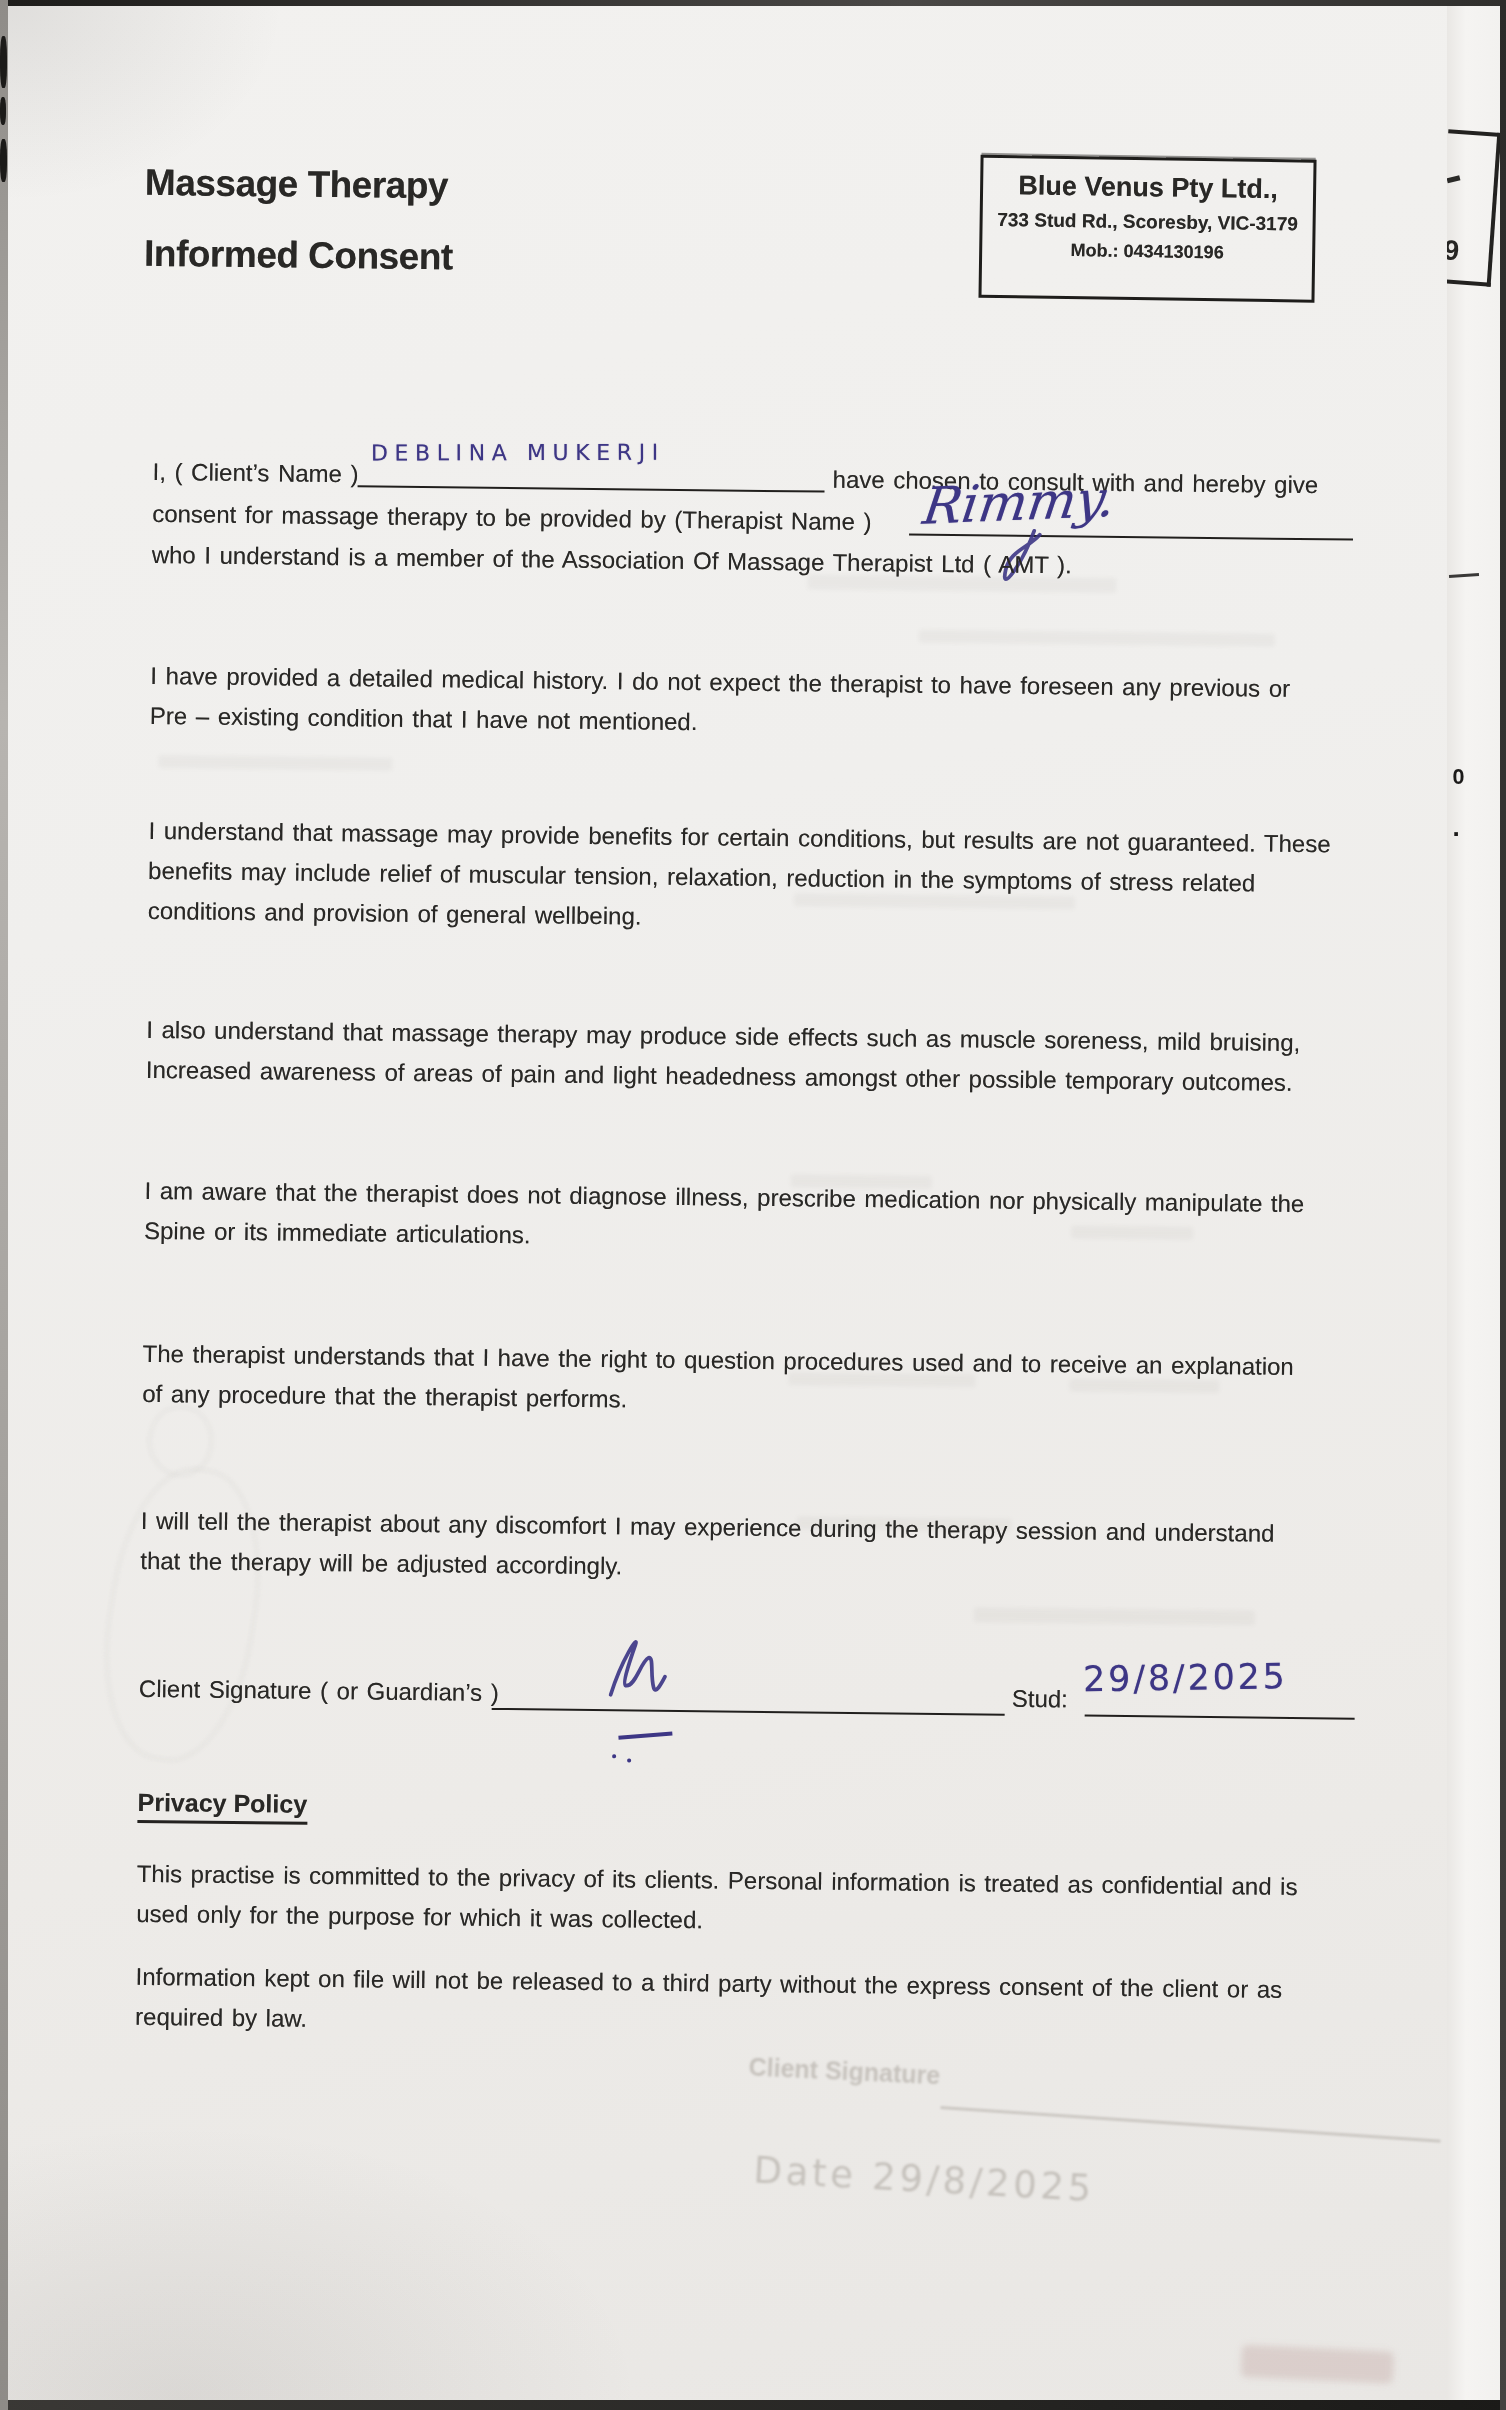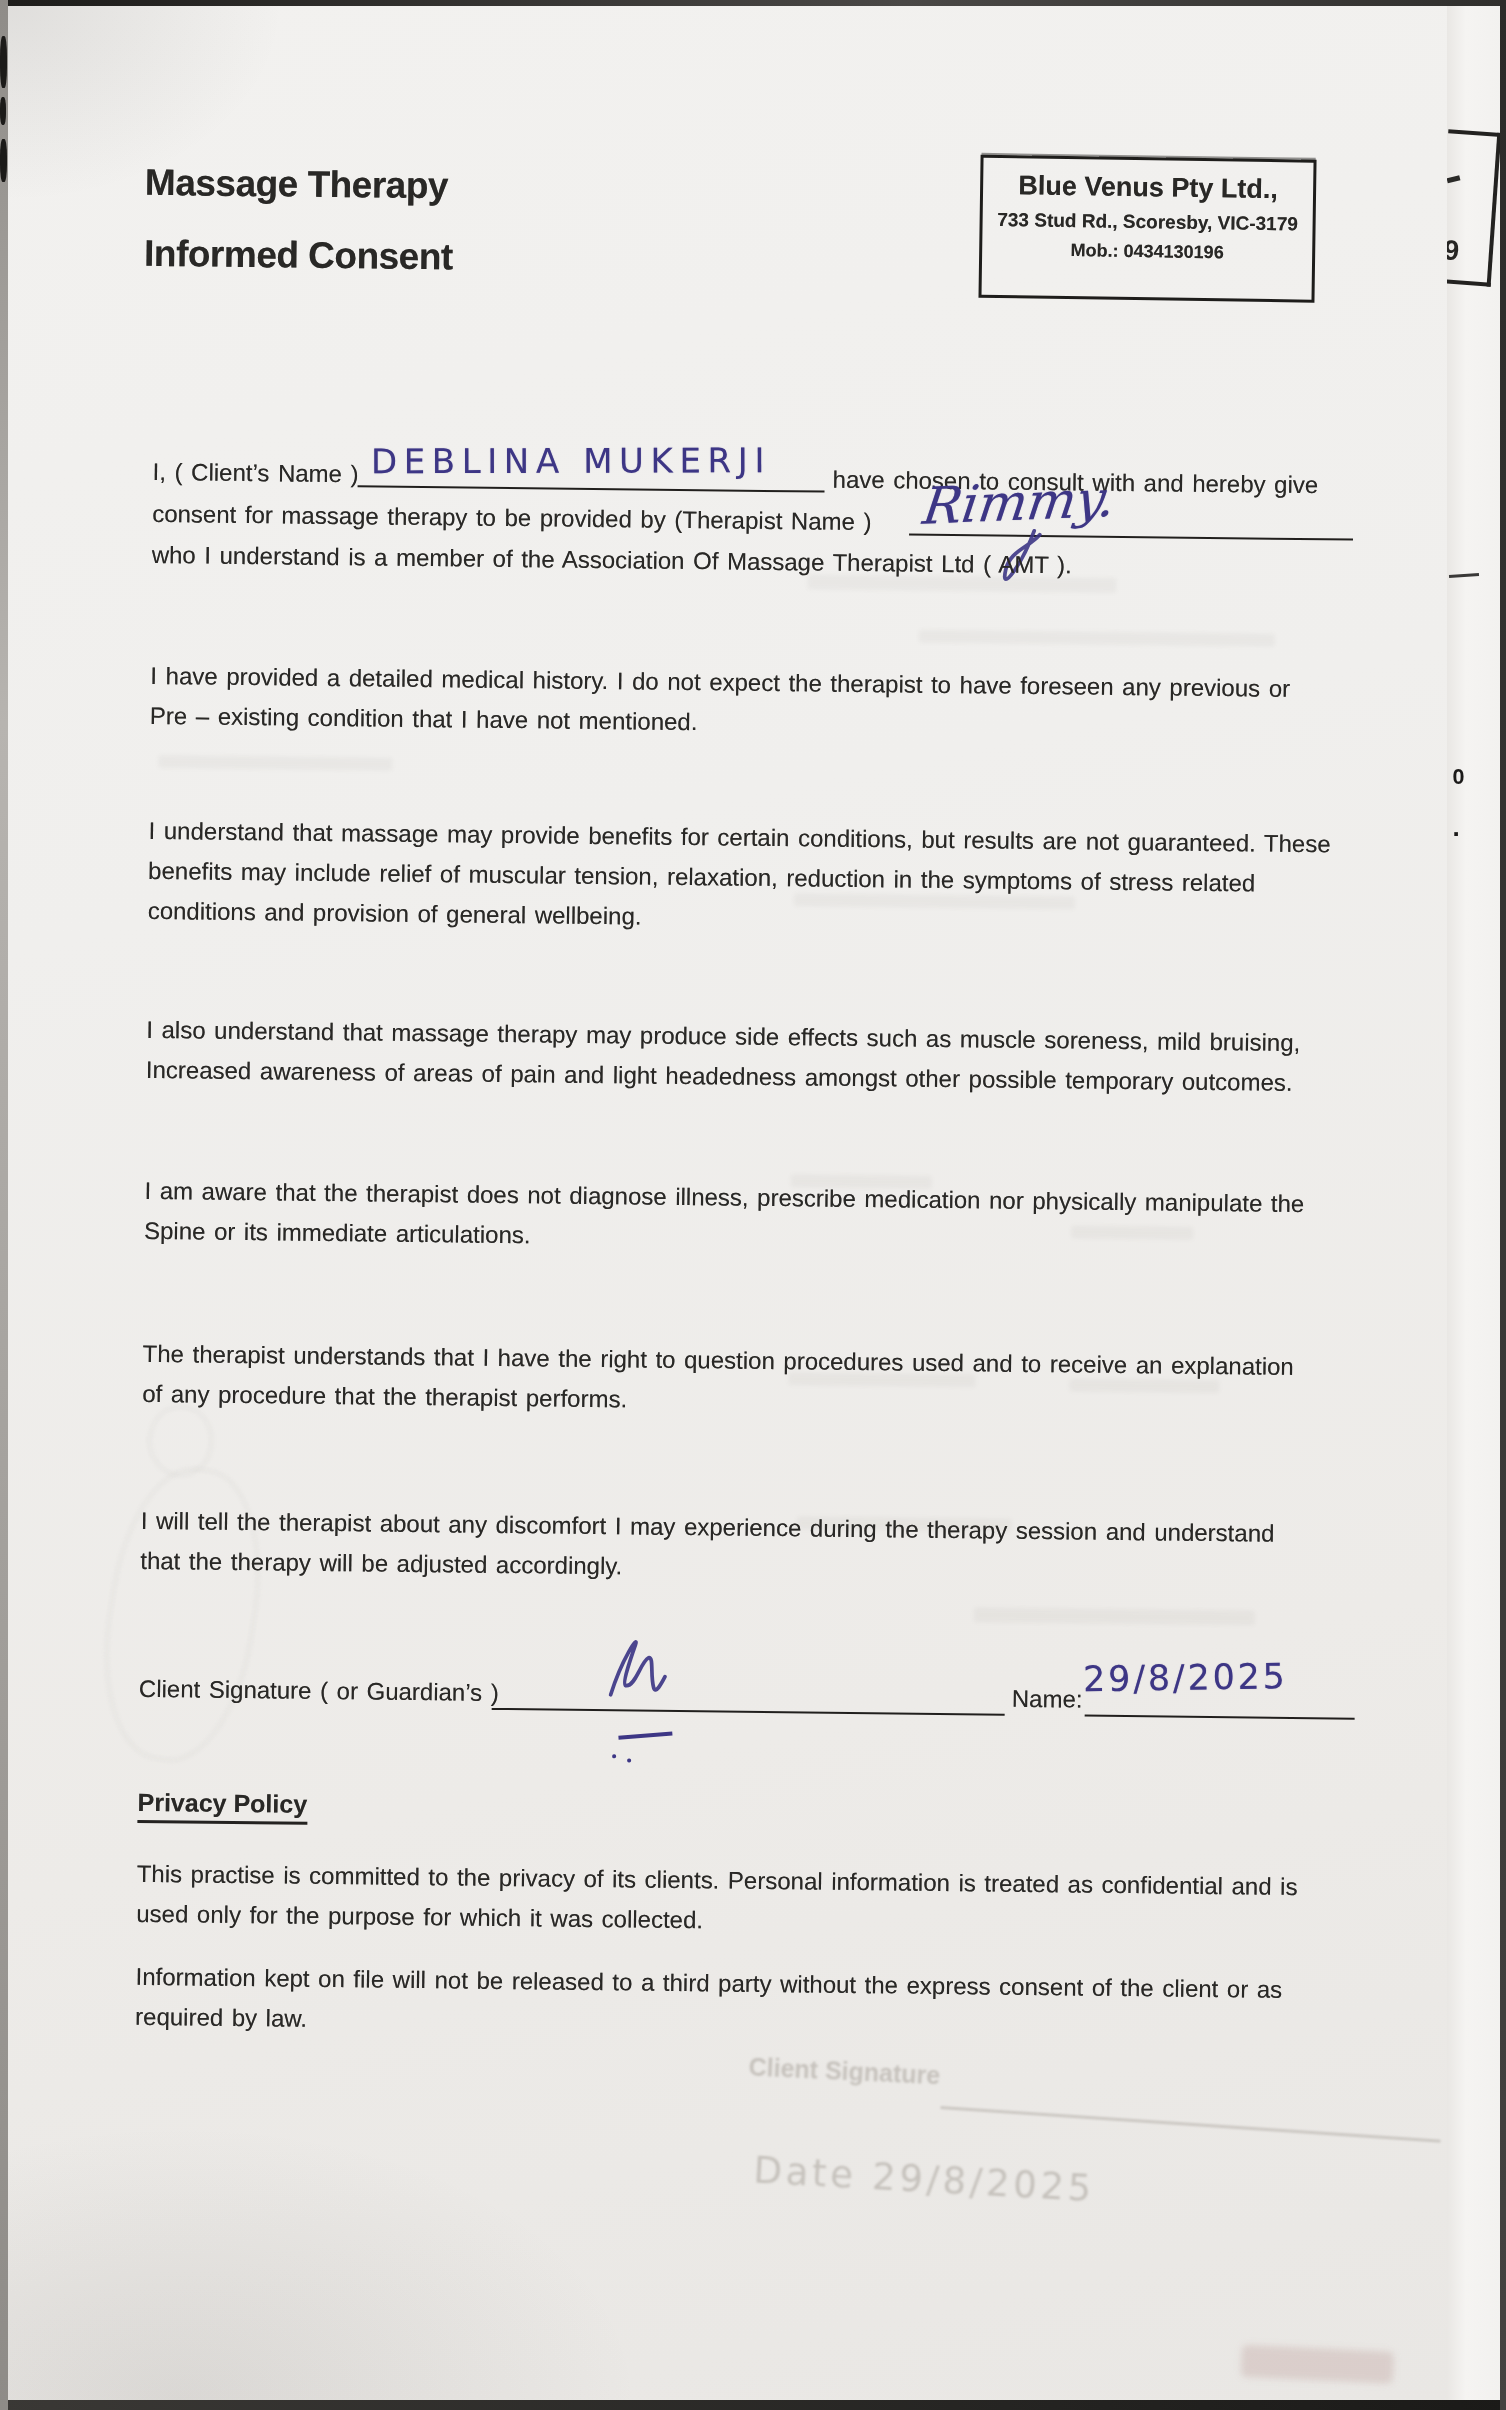--- a/index.html
+++ b/index.html
@@ -42,21 +42,21 @@
   #company-name{font-size:27px;font-weight:bold;margin-top:7.5px;line-height:39px;}
   #company-address{font-size:19px;font-weight:bold;line-height:30px;}
   #company-mobile{font-size:18px;font-weight:bold;line-height:28px;}
   
   .body-line,.para{font-size:24px;line-height:40px;word-spacing:1.9px;}
   .para{position:absolute;left:150px;width:1218px;white-space:pre-line;}
   .intro-row{position:absolute;left:150px;width:1218px;height:43px;}
   .fill-line{position:absolute;border-bottom:2.8px solid #211f1d;}
   .ink{color:#3d3685;text-shadow:0 0 0.9px rgba(61,54,133,0.5);}
   #client-name-hw{position:absolute;left:13px;top:-9.4px;font-family:"DejaVu Sans",sans-serif;
-    font-size:34px;font-weight:500;letter-spacing:6.6px;transform:rotate(-0.8deg);white-space:nowrap;}
+    font-size:22px;font-weight:500;letter-spacing:6.6px;transform:rotate(-0.8deg);white-space:nowrap;}
   #therapist-hw{position:absolute;left:15px;top:-24px;font-family:"DejaVu Serif",serif;font-style:italic;
     font-size:51px;transform:skewX(-10deg) rotate(-3deg);white-space:nowrap;}
   
   #signature-row{position:absolute;left:150px;top:1656px;width:1218px;height:66px;}
   #date-hw{position:absolute;left:944px;top:-15px;font-family:"DejaVu Sans",sans-serif;
     font-size:35px;letter-spacing:2.8px;transform:rotate(-1.5deg);white-space:nowrap;}
   
   #privacy-heading{position:absolute;left:150px;top:1783px;font-size:25px;font-weight:bold;
     border-bottom:3.7px solid #242220;padding-bottom:2.8px;}
   
@@ -140,21 +140,21 @@
 
       <div id="signature-row">
         <span class="body-line txt" style="position:absolute;left:0;top:8.4px;">Client Signature ( or Guardian’s )</span>
         <span class="fill-line" style="left:353px;top:0;width:513px;height:43px;"></span>
         <svg width="112" height="90" style="position:absolute;left:455px;top:-37px;" viewBox="0 0 120 96">
           <path d="M18,70 C30,30 48,4 44,16 C38,34 30,58 34,60 C44,62 50,34 58,30 C64,28 60,48 64,62 C66,69 72,58 76,50" fill="none" stroke="#3d3685" stroke-width="4" stroke-linecap="round" opacity="0.92"></path>
         </svg>
         <span style="position:absolute;left:480px;top:67px;width:54px;height:3.7px;background:#3d3685;transform:rotate(-5deg);"></span>
         <span style="position:absolute;left:474px;top:88px;width:3.7px;height:3.7px;background:#3d3685;border-radius:50%;"></span>
         <span style="position:absolute;left:489px;top:92px;width:3.7px;height:3.7px;background:#3d3685;border-radius:50%;"></span>
-        <span class="body-line txt" style="position:absolute;left:873px;top:8.4px;">Name:</span>
+        <span class="body-line txt" style="position:absolute;left:873px;top:8.4px;">Stud:</span>
         <span class="fill-line" style="left:946px;top:0;width:270px;height:43px;"></span>
         <span id="date-hw" class="ink">29/8/2025</span>
       </div>
 
       <div id="privacy-heading" class="txt">Privacy Policy</div>
       <div class="para txt" style="top:1849px;">This practise is committed to the privacy of its clients. Personal information is treated as confidential and is
 used only for the purpose for which it was collected.</div>
       <div class="para txt" style="top:1952px;">Information kept on file will not be released to a third party without the express consent of the client or as
 required by law.</div>
 

